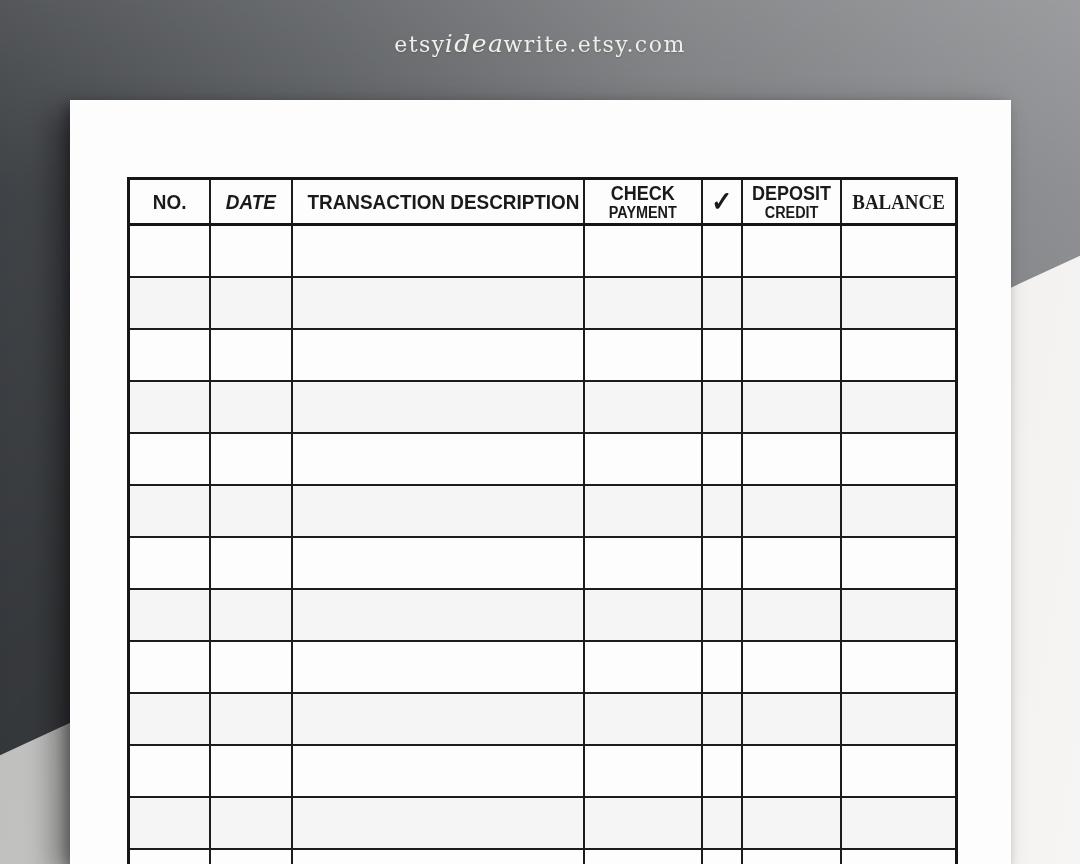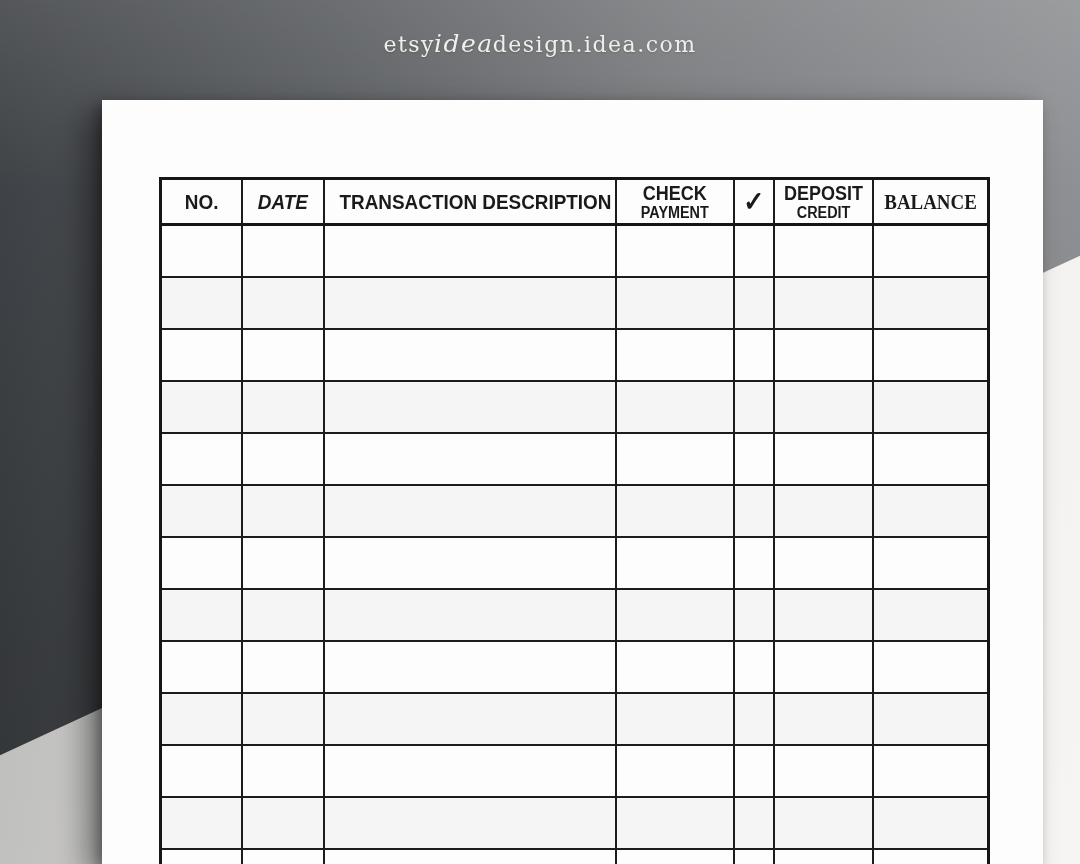--- a/index.html
+++ b/index.html
@@ -33,21 +33,20 @@
   .watermark .script{
     font-style:italic;
     font-size:25px;
     margin:16px -1px;
   }
   .paper{
     position:absolute;left:70px;top:100px;width:941px;height:764px;
     background:#fdfdfd;
     box-shadow:-16px 12px 28px rgba(0,0,0,0.42), -4px 4px 10px rgba(0,0,0,0.28);
     overflow:hidden;
-    margin-left:32px;
   }
   .title{
     position:absolute;top:120px;left:0;width:941px;
     text-align:center;
     font-weight:bold;font-size:34px;line-height:40px;
     color:#1d1d1d;white-space:nowrap;
   }
   .title .squeeze{display:inline-block;transform:scaleX(0.84);transform-origin:center;letter-spacing:0.5px;}
   table.register{
     position:absolute;left:57px;top:77px;
@@ -79,21 +78,21 @@
   .h-check-payment .hlabel,.h-deposit-credit .hlabel{font-size:20px;line-height:21px;}
   .h-check-mark .hlabel{font-size:28px;line-height:28px;font-weight:600;}
 </style>
 </head>
 <body>
 
 <div class="scene">
   <div class="wall-light"></div>
   <div class="surface"></div>
 
-  <div class="watermark"><span>etsy</span><span class="script">idea</span><span>design.idea.com</span></div>
+  <div class="watermark"><span>etsy</span><span class="script">idea</span><span>write.etsy.com</span></div>
 
   <div class="paper">
     <div class="title">
       <span class="squeeze">CHECKS AND DEPOSITS</span>
     </div>
 
     <table class="register">
       <thead>
         <tr id="header-row">
             <th class="col-no h-no">

